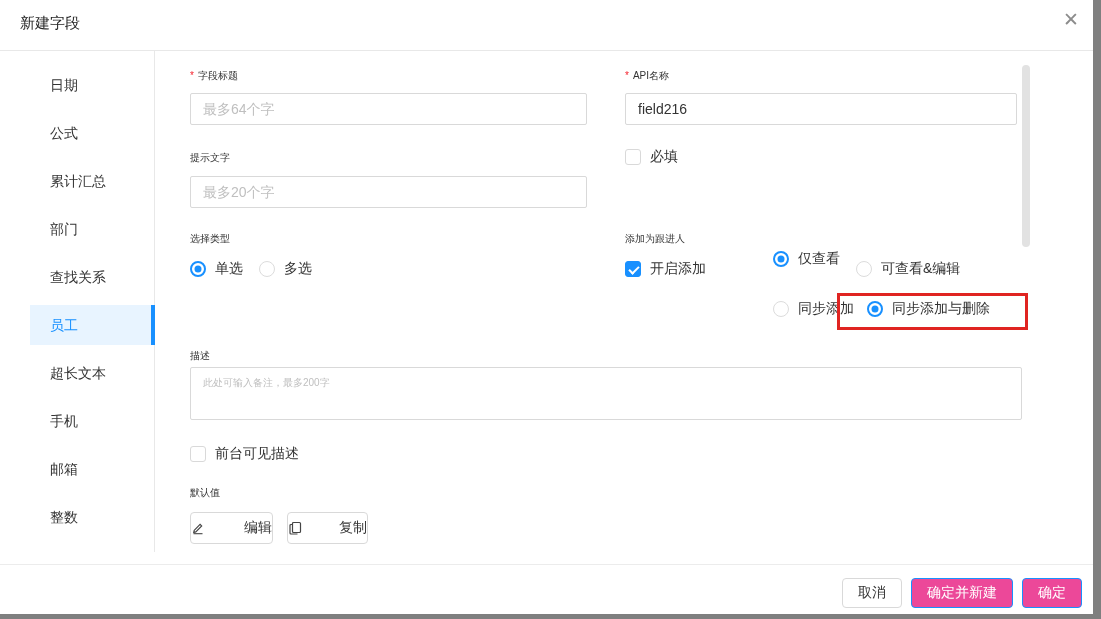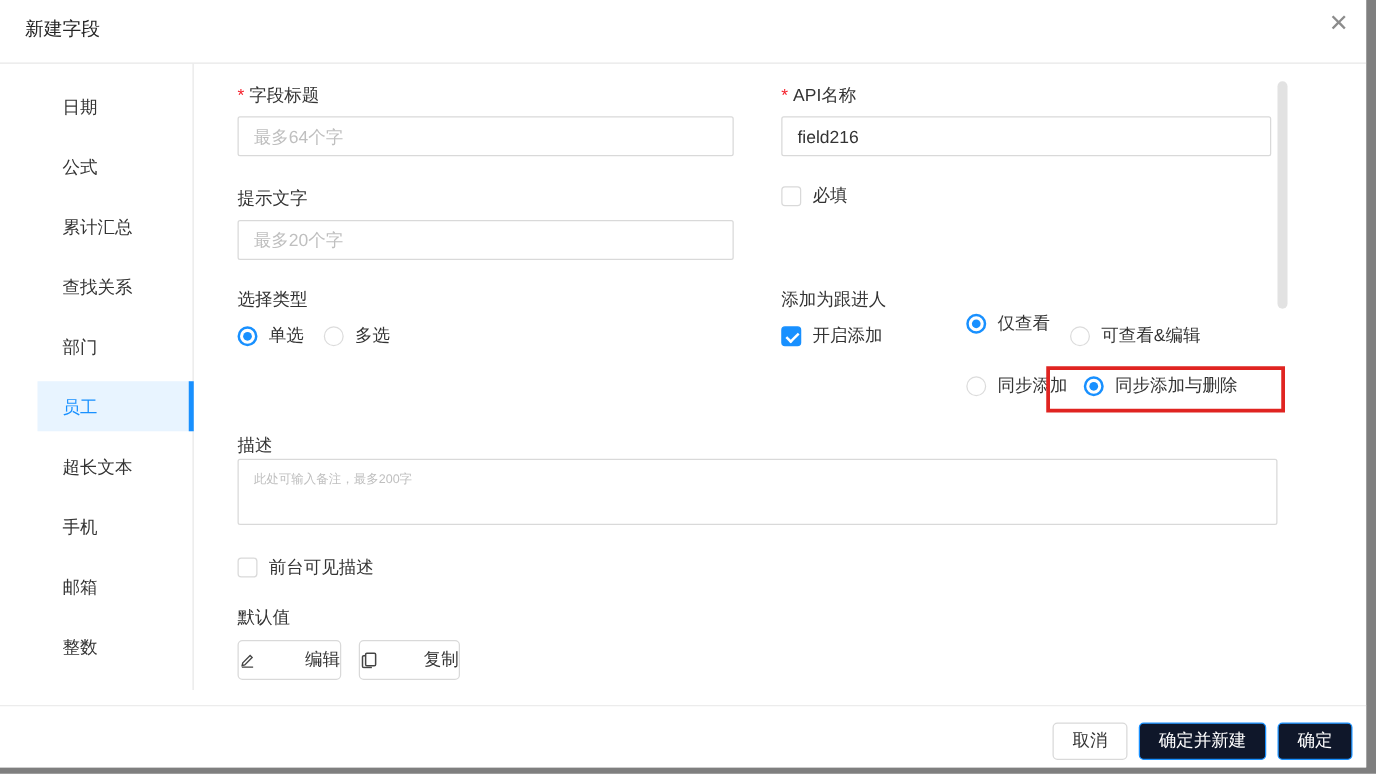--- a/index.html
+++ b/index.html
@@ -31,21 +31,21 @@
     margin:0 0 8px 20px; padding-left:20px;
     font-size:14px; color:#333; cursor:pointer;
   }
   .sidebar li.active { background:#e8f4ff; color:#1890ff; }
   .sidebar li.active::after {
     content:""; position:absolute; right:-1px; top:0;
     width:4px; height:100%; background:#1890ff;
   }
   .main { position:absolute; left:146px; top:0; width:947px; height:100%; }
   .abs { position:absolute; }
-  .flabel { font-size:14px; color:#333; line-height:16px; }
+  .flabel { font-size:10px; color:#333; line-height:16px; }
   .req { color:#f5222d; margin-right:4px; }
   .tinput {
     box-sizing:border-box; height:32px;
     border:1px solid #d9d9d9; border-radius:2px;
     padding:0 12px; font-size:14px; color:#333;
     outline:none; font-family:inherit; background:#fff;
   }
   .tinput::placeholder, .tarea::placeholder { color:#bfbfbf; }
   .tarea {
     box-sizing:border-box; border:1px solid #d9d9d9; border-radius:2px;
@@ -90,40 +90,40 @@
   .ftr {
     position:absolute; left:0; bottom:0; width:100%; height:50px;
     border-top:1px solid #ececec; box-sizing:border-box; background:#fff;
   }
   .ftr .btns { position:absolute; right:11px; top:13px; display:flex; gap:9px; }
   .btn {
     box-sizing:border-box; height:30px; border-radius:4px;
     font-size:14px; cursor:pointer; font-family:inherit; padding:0 15px;
   }
   .btn.ghost { background:#fff; border:1px solid #d9d9d9; color:#333; }
-  .btn.primary { background:#0f172a; border:1px solid #1890ff; color:#fff; }
+  .btn.primary { background:#ec4899; border:1px solid #1890ff; color:#fff; }
 </style>
 </head>
 <body>
 
 <div class="dialog">
 
   <div class="hdr">
     <span class="title">新建字段</span>
     <span class="close">✕</span>
   </div>
 
   <div class="bd">
 
     <ul class="sidebar">
       <li>日期</li>
       <li>公式</li>
       <li>累计汇总</li>
+      <li>部门</li>
       <li>查找关系</li>
-      <li>部门</li>
       <li class="active">员工</li>
       <li>超长文本</li>
       <li>手机</li>
       <li>邮箱</li>
       <li>整数</li>
     </ul>
 
     <div class="main">
 
       <div class="abs flabel" style="left:44px; top:17px;">

